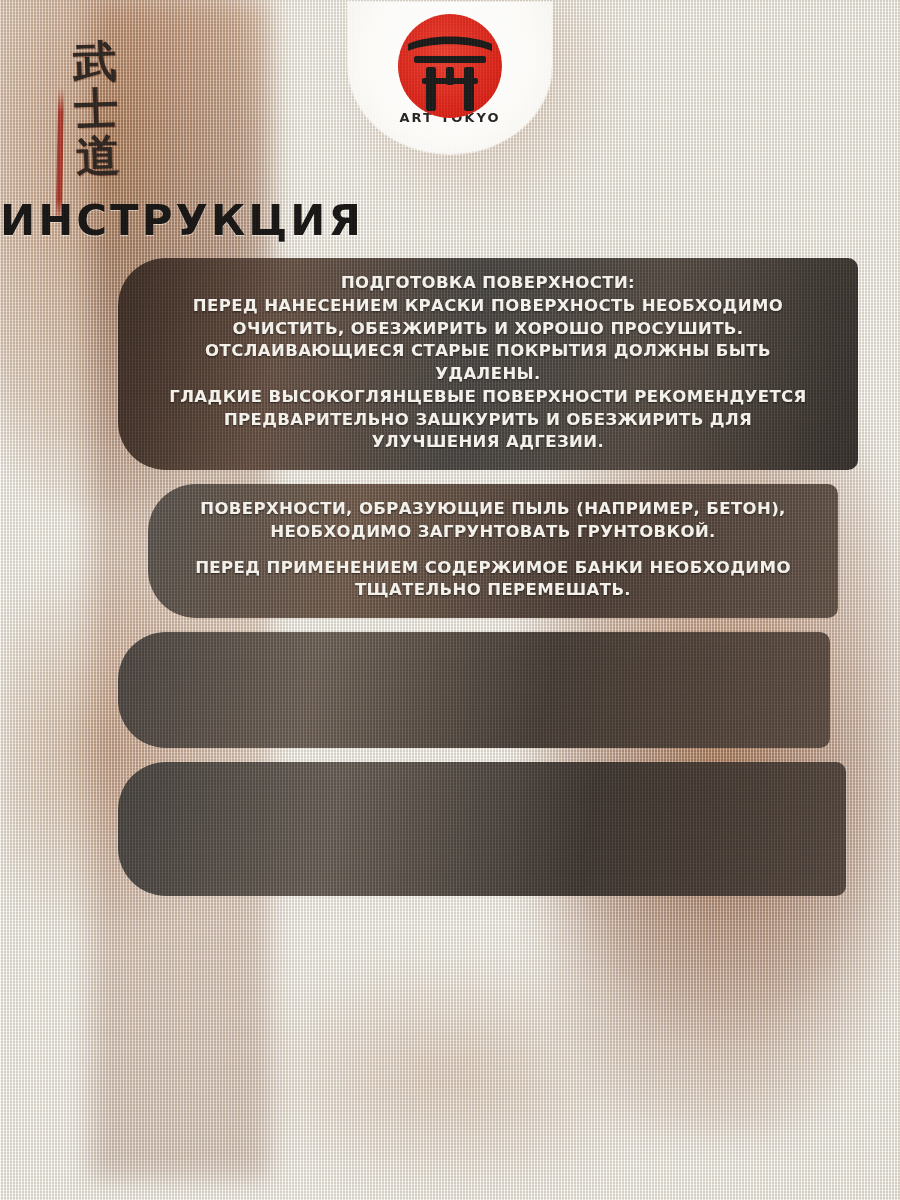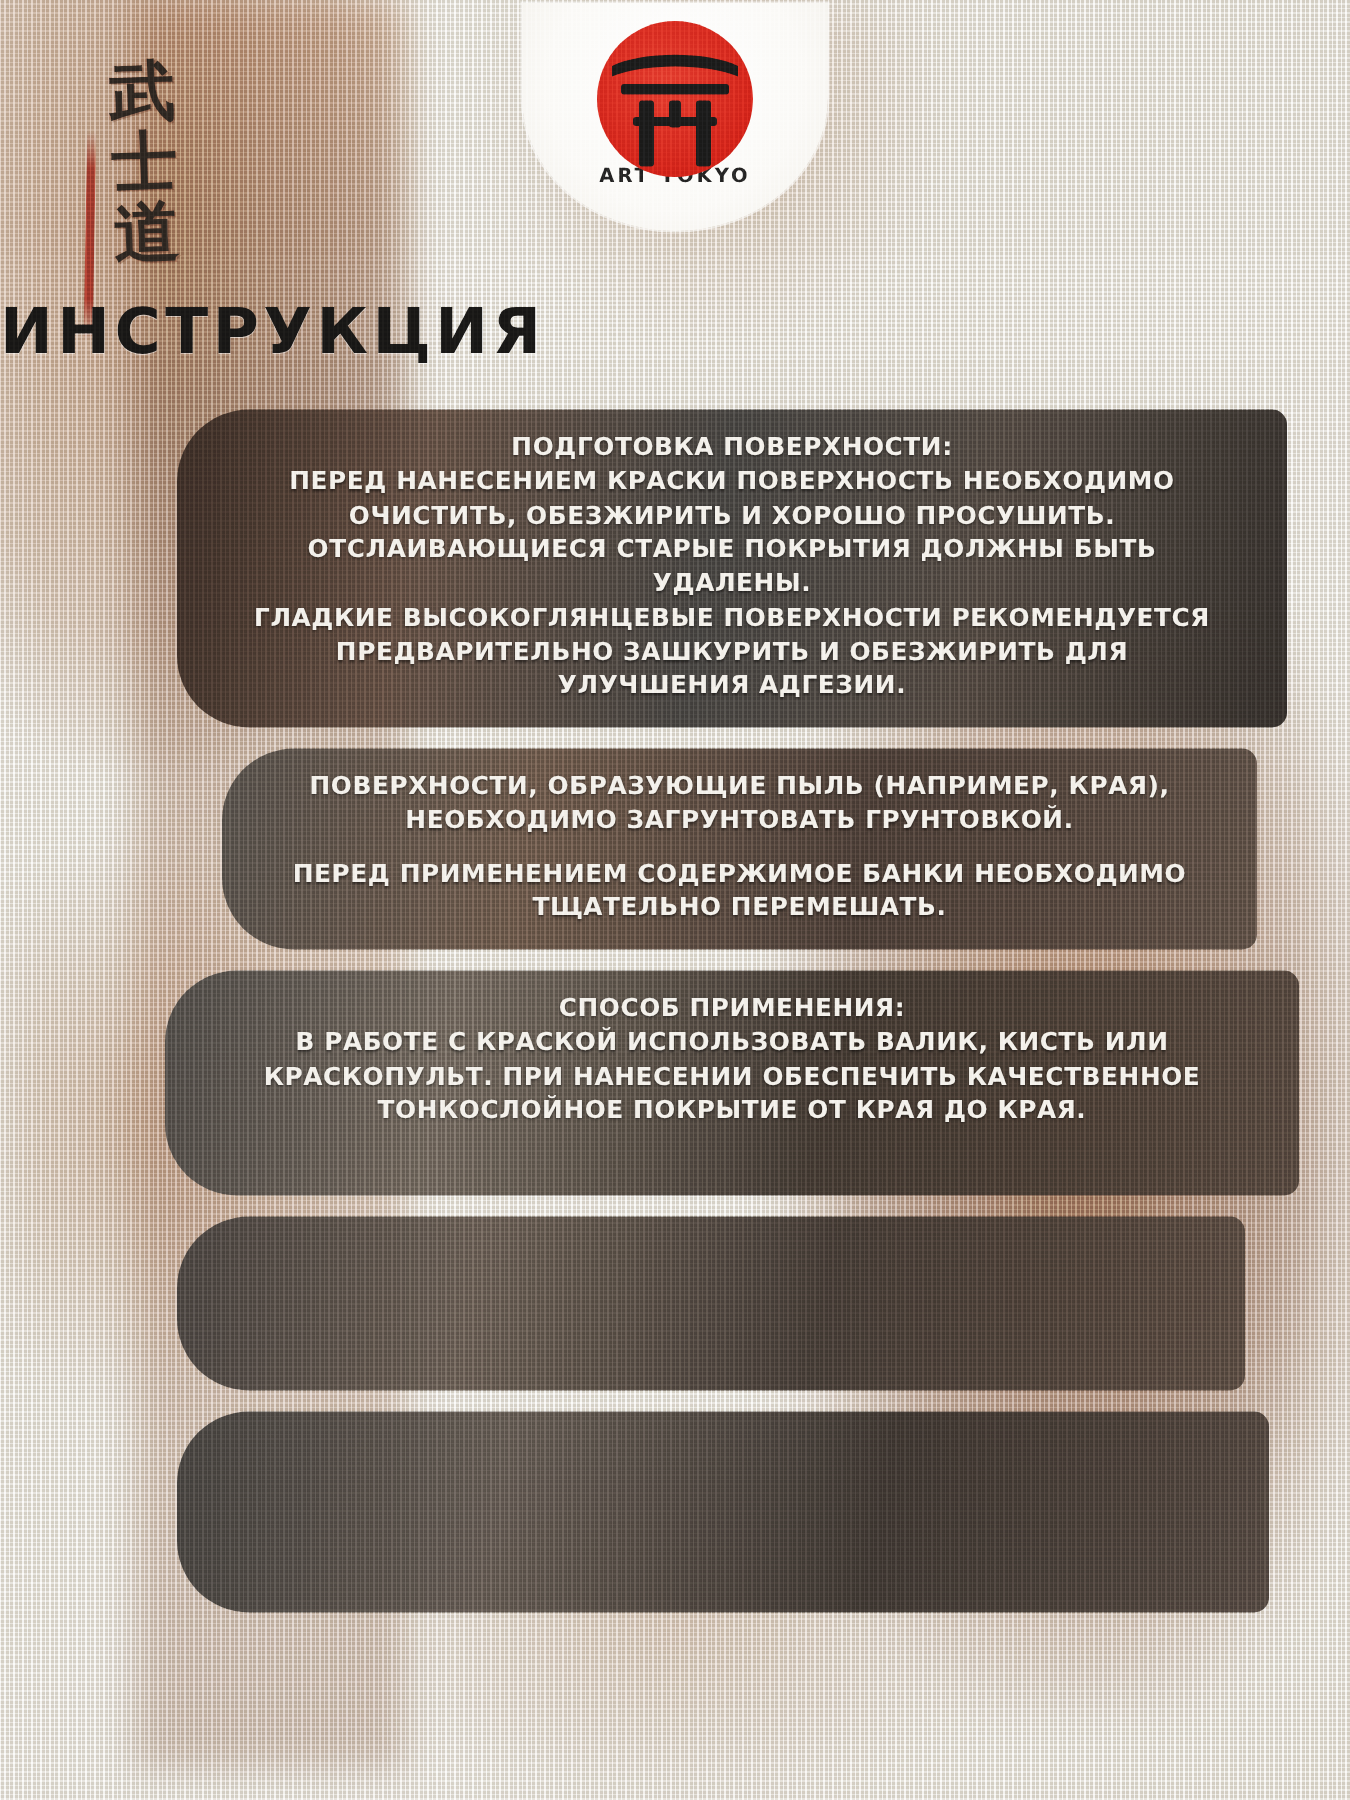--- a/index.html
+++ b/index.html
@@ -151,21 +151,21 @@
     font-size: 42px;
     font-weight: 700;
     letter-spacing: 3px;
     color: #171615;
     text-shadow: 0 1px 0 rgba(255,255,255,0.5);
   }
 
   
   .blocks {
     position: absolute;
-    left: 0; top: 273px;
+    left: 0; top: 258px;
     width: 824px;
     z-index: 24;
   }
   .block {
     position: relative;
     margin-bottom: 14px;
     color: #f2efe9;
     text-align: center;
     font-family: "DejaVu Sans", sans-serif;
     font-weight: 700;
@@ -264,29 +264,24 @@
 
     <div class="block b1">
       <div class="noise"></div>
       <p style="white-space:pre-line">ПОДГОТОВКА ПОВЕРХНОСТИ:
 ПЕРЕД НАНЕСЕНИЕМ КРАСКИ ПОВЕРХНОСТЬ НЕОБХОДИМО ОЧИСТИТЬ, ОБЕЗЖИРИТЬ И ХОРОШО ПРОСУШИТЬ. ОТСЛАИВАЮЩИЕСЯ СТАРЫЕ ПОКРЫТИЯ ДОЛЖНЫ БЫТЬ УДАЛЕНЫ.
 ГЛАДКИЕ ВЫСОКОГЛЯНЦЕВЫЕ ПОВЕРХНОСТИ РЕКОМЕНДУЕТСЯ ПРЕДВАРИТЕЛЬНО ЗАШКУРИТЬ И ОБЕЗЖИРИТЬ ДЛЯ УЛУЧШЕНИЯ АДГЕЗИИ.</p>
     </div>
 
     <div class="block b2">
       <div class="noise"></div>
-      <p style="white-space:pre-line">ПОВЕРХНОСТИ, ОБРАЗУЮЩИЕ ПЫЛЬ (НАПРИМЕР, КРАЯ), НЕОБХОДИМО ЗАГРУНТОВАТЬ ГРУНТОВКОЙ.</p>
+      <p style="white-space:pre-line">ПОВЕРХНОСТИ, ОБРАЗУЮЩИЕ ПЫЛЬ (НАПРИМЕР, БЕТОН), НЕОБХОДИМО ЗАГРУНТОВАТЬ ГРУНТОВКОЙ.</p>
       <p style="white-space:pre-line">ПЕРЕД ПРИМЕНЕНИЕМ СОДЕРЖИМОЕ БАНКИ НЕОБХОДИМО ТЩАТЕЛЬНО ПЕРЕМЕШАТЬ.</p>
     </div>
 
-    <div class="block b3">
-      <div class="noise"></div>
-      <p style="white-space:pre-line">СПОСОБ ПРИМЕНЕНИЯ:
-В РАБОТЕ С КРАСКОЙ ИСПОЛЬЗОВАТЬ ВАЛИК, КИСТЬ ИЛИ КРАСКОПУЛЬТ. ПРИ НАНЕСЕНИИ ОБЕСПЕЧИТЬ КАЧЕСТВЕННОЕ ТОНКОСЛОЙНОЕ ПОКРЫТИЕ ОТ КРАЯ ДО КРАЯ.</p>
-    </div>
 
     <div class="block b4">
       <div class="noise"></div>
     </div>
 
     <div class="block b5">
       <div class="noise"></div>
     </div>
 
   </div>

